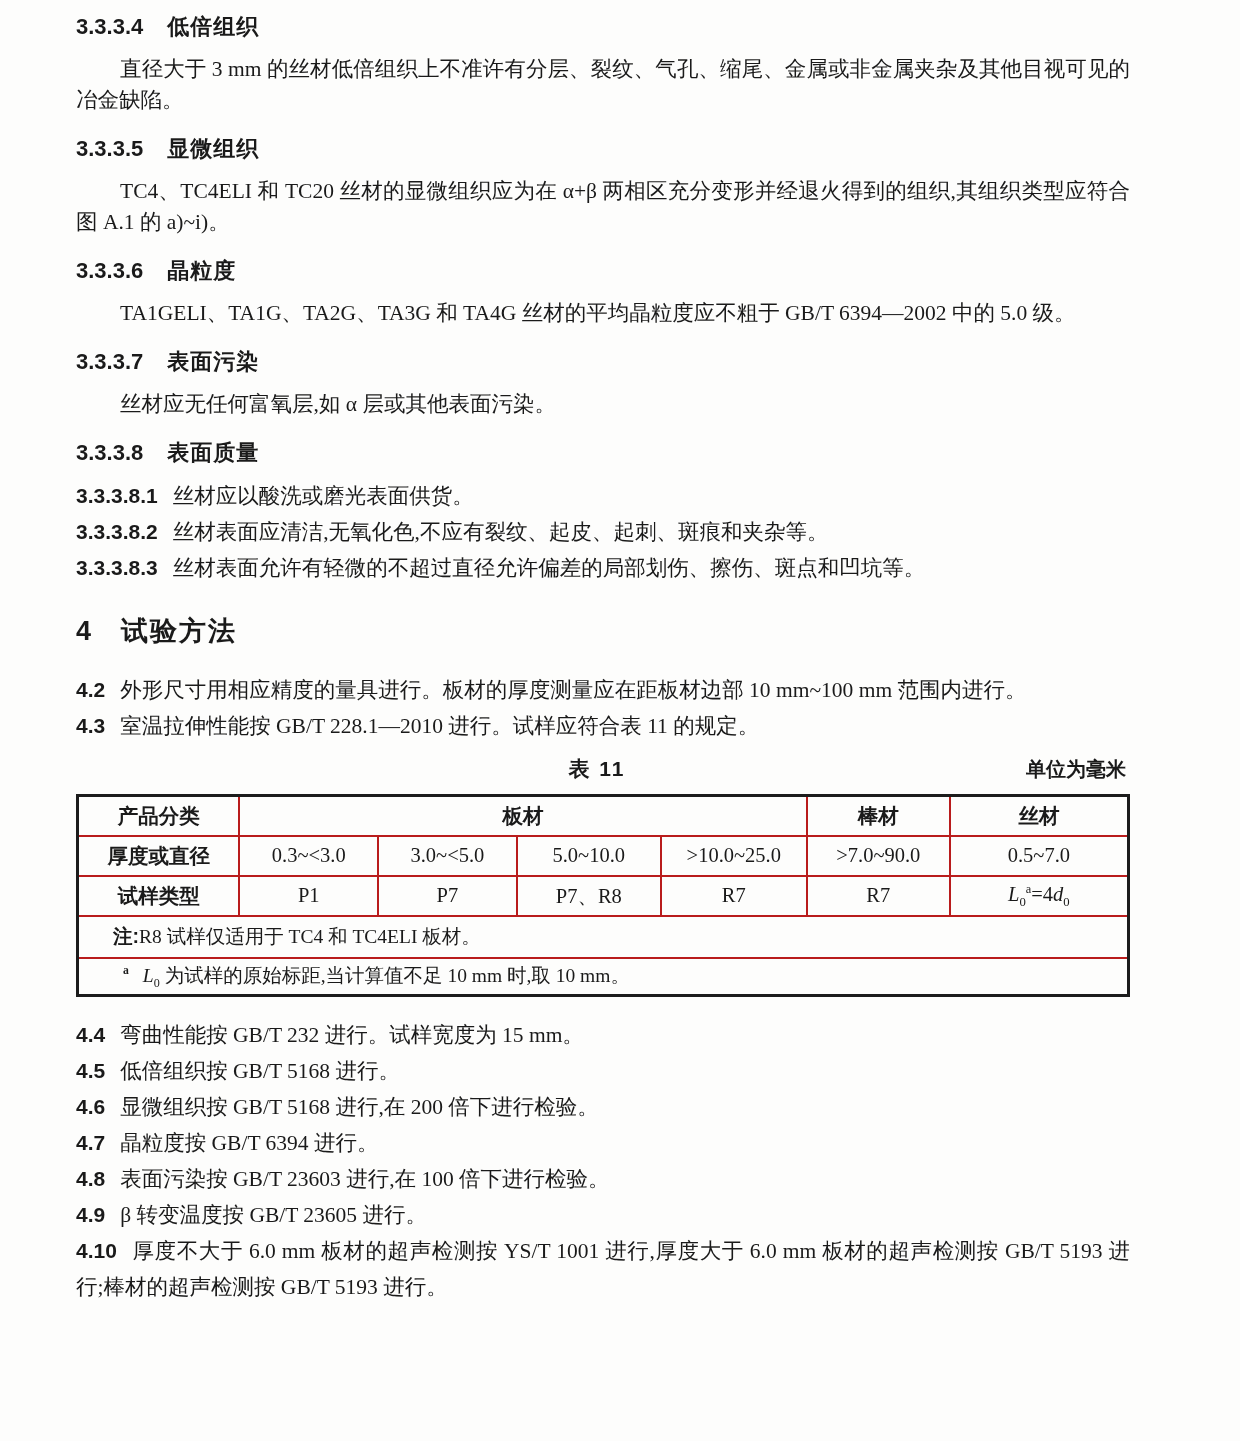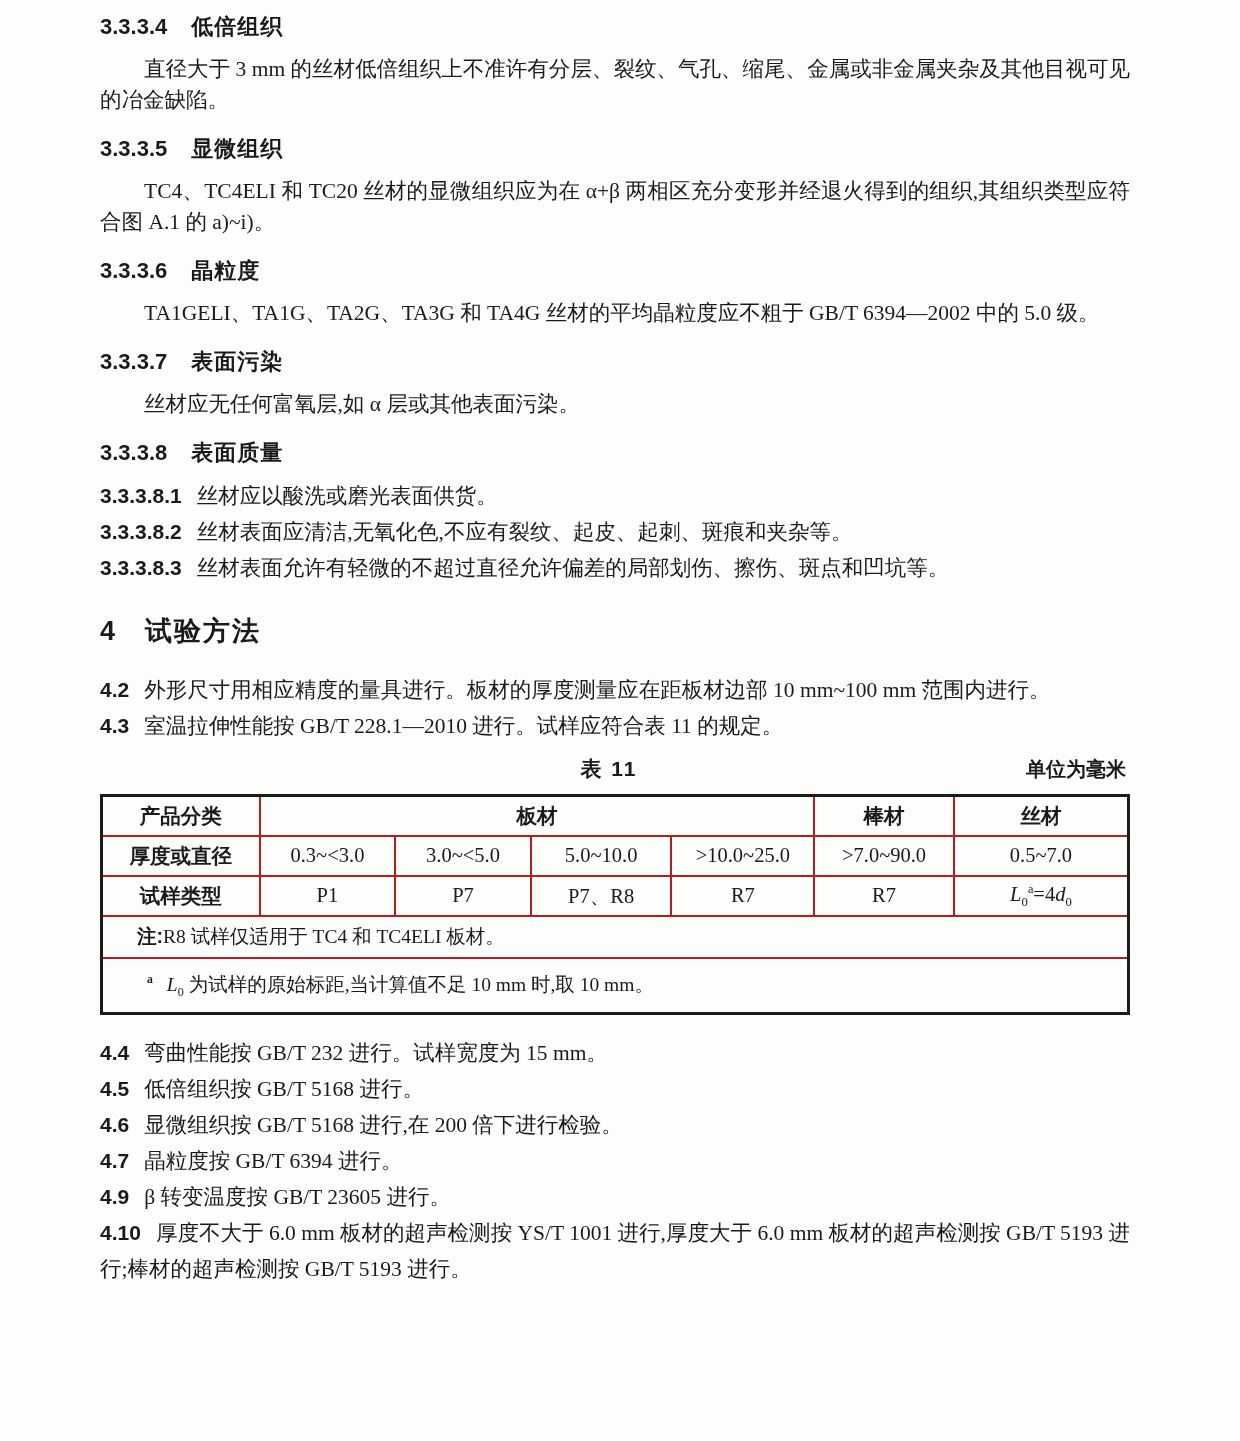--- a/index.html
+++ b/index.html
@@ -10,21 +10,21 @@
   }
   .page {
     position: relative;
     width: 1240px;
     height: 1441px;
     background: #fdfdfc;
     color: #1a1a1a;
     overflow: hidden;
   }
   .content {
-    padding: 12px 110px 0 100px;
+    padding: 12px 110px 0 76px;
   }
   
   .sec-h {
     margin-top: 18px;
     font-family: "Liberation Sans", "DejaVu Sans", sans-serif;
     font-weight: bold;
     font-size: 22px;
     line-height: 30px;
     letter-spacing: 1px;
   }
@@ -112,21 +112,21 @@
     height: 42px;
     padding-left: 34px;
     font-size: 19.5px;
   }
   td.note-cell .note-label {
     font-family: "Liberation Sans", "DejaVu Sans", sans-serif;
     font-weight: bold;
   }
   td.fn-cell {
     text-align: left !important;
-    height: 56px;
+    height: 38px;
     padding-left: 44px;
     font-size: 19.5px;
   }
   sup { font-size: 0.6em; vertical-align: super; }
   sub { font-size: 0.62em; vertical-align: sub; }
   .it { font-style: italic; }
   .fn-marker { margin-right: 14px; font-weight: bold; }
 </style>
 </head>
 <body>
@@ -209,18 +209,19 @@
             <span>为试样的原始标距,当计算值不足 10 mm 时,取 10 mm。</span></td>
         </tr>
       </tbody>
     </table>
 
     <div class="clauses clauses-bottom">
       <p class="clause"><span class="cnum">4.4</span><span>弯曲性能按 GB/T 232 进行。试样宽度为 15 mm。</span></p>
       <p class="clause"><span class="cnum">4.5</span><span>低倍组织按 GB/T 5168 进行。</span></p>
       <p class="clause"><span class="cnum">4.6</span><span>显微组织按 GB/T 5168 进行,在 200 倍下进行检验。</span></p>
       <p class="clause"><span class="cnum">4.7</span><span>晶粒度按 GB/T 6394 进行。</span></p>
+      <p class="clause"><span class="cnum">4.8</span><span>表面污染按 GB/T 23603 进行,在 100 倍下进行检验。</span></p>
       <p class="clause"><span class="cnum">4.9</span><span>β 转变温度按 GB/T 23605 进行。</span></p>
       <p class="clause"><span class="cnum">4.10</span><span>厚度不大于 6.0 mm 板材的超声检测按 YS/T 1001 进行,厚度大于 6.0 mm 板材的超声检测按 GB/T 5193 进行;棒材的超声检测按 GB/T 5193 进行。</span></p>
     </div>
 
   </div>
 </div>
 
 </body></html>

